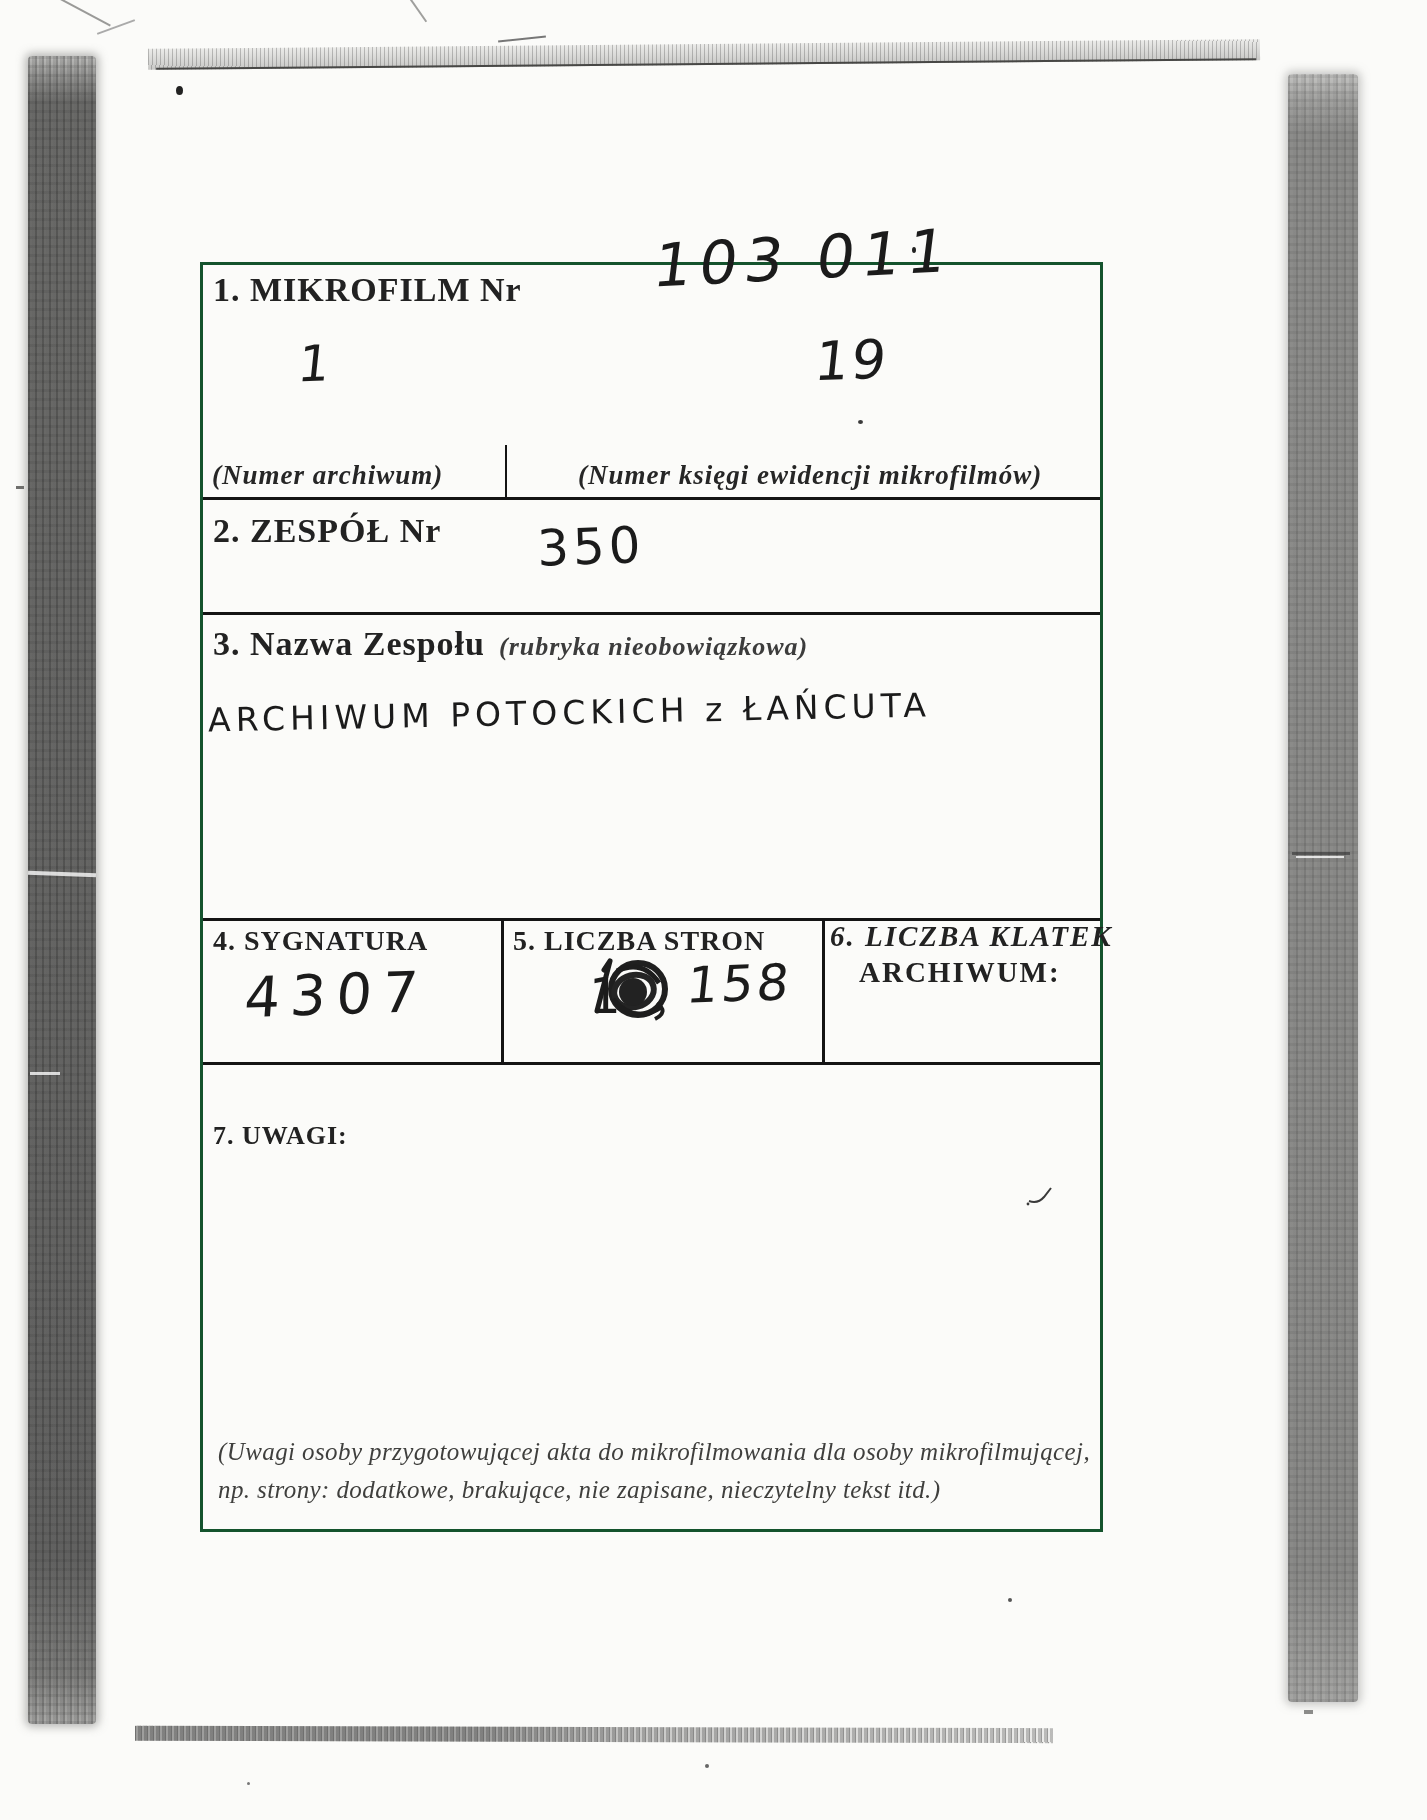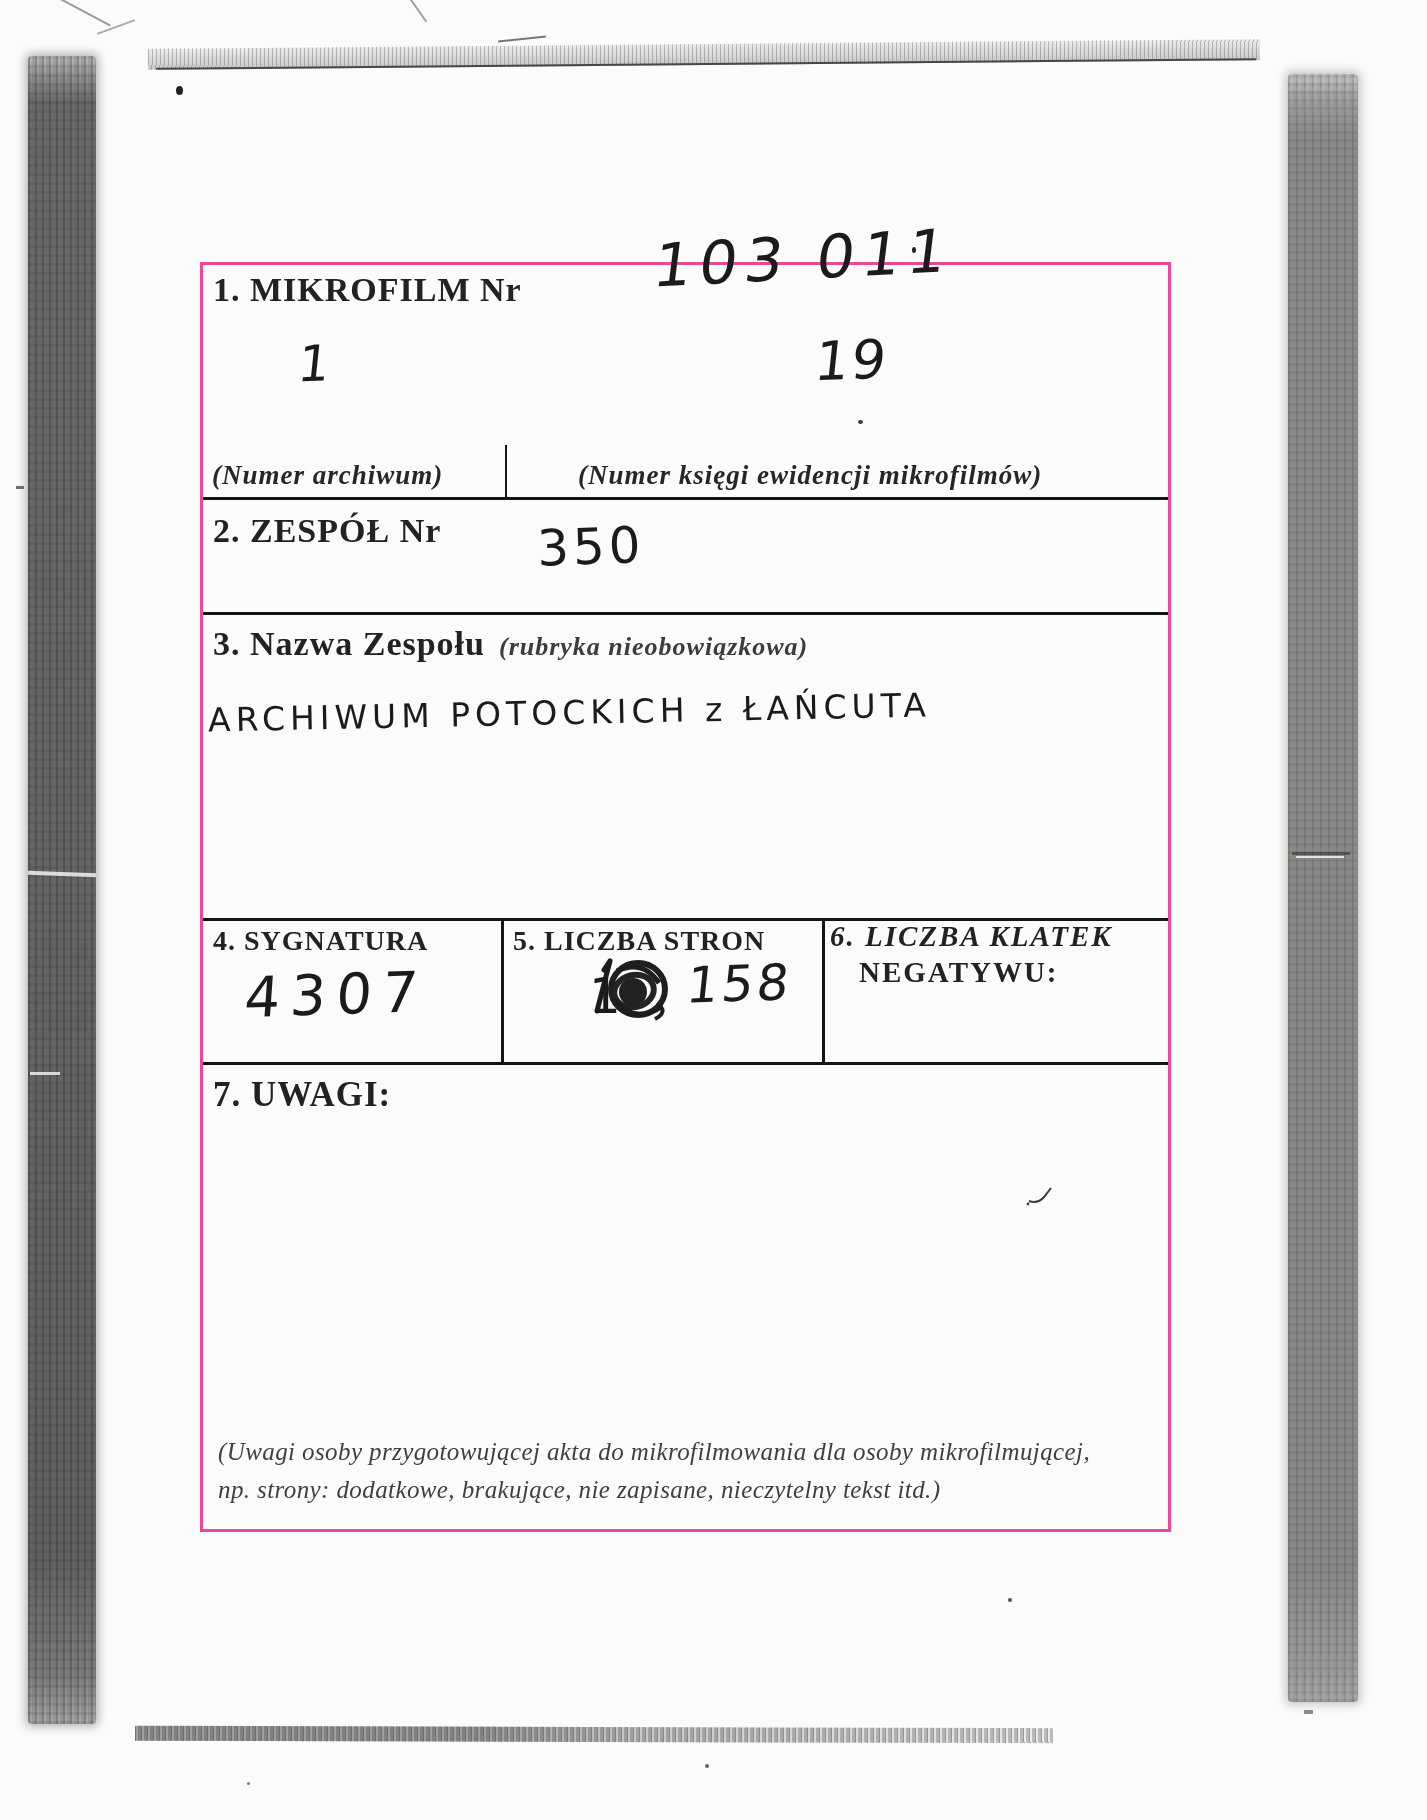--- a/index.html
+++ b/index.html
@@ -39,22 +39,22 @@
     position:absolute; left:135px; top:1727px; width:918px; height:15px;
     transform:rotate(.15deg);
     background:
       repeating-linear-gradient(88deg, rgba(55,55,55,.45) 0 1px, rgba(0,0,0,0) 1px 3px, rgba(40,40,40,.25) 3px 6px),
       linear-gradient(90deg, rgba(45,45,45,.45) 0 38%, rgba(85,85,85,.30) 55%, rgba(130,130,130,.12) 100%);
   }
   .speck{position:absolute; background:#222; border-radius:50%;}
   .scratch{position:absolute; background:#9a9a98; height:2px;}
   
   .form-box{
-    position:absolute; left:200px; top:262px; width:971px; height:1270px;
-    border:3px solid #ec4899; box-sizing:border-box;
+    position:absolute; left:200px; top:262px; width:903px; height:1270px;
+    border:3px solid #14532d; box-sizing:border-box;
   }
   .hline{position:absolute; left:0; right:0; height:3px; background:#141414;}
   .vline{position:absolute; width:3px; background:#141414;}
   .lbl{position:absolute; font-weight:bold; letter-spacing:1px; white-space:nowrap; color:#222;}
   .lbl-main{font-size:34px;}
   .lbl-cell{font-size:28px;}
   .lbl-cell6{font-size:29px; letter-spacing:2px;}
   .sublbl{position:absolute; font-weight:bold; font-style:italic; font-size:27px; letter-spacing:1px; white-space:nowrap; color:#262626;}
   .lbl-note{font-weight:bold; font-style:italic; font-size:26px; letter-spacing:1px; color:#3c3c3c; margin-left:14px;}
   .footnote{position:absolute; font-style:italic; font-size:25px; letter-spacing:.4px; color:#3f3f3d; white-space:nowrap;}
@@ -133,23 +133,23 @@
       <ellipse cx="53" cy="44" rx="20" ry="16" stroke="#242424" stroke-width="6" fill="none" transform="rotate(-14 53 44)"></ellipse>
       <circle cx="52" cy="45" r="14" fill="#222222"></circle>
       <path d="M32 52 q22 26 48 8" stroke="#1d1d1d" stroke-width="5" fill="none"></path>
       <path d="M36 24 q26 -12 42 12" stroke="#1d1d1d" stroke-width="5" fill="none"></path>
       <path d="M76 56 q12 9 -2 16" stroke="#1d1d1d" stroke-width="4" fill="none"></path>
       <text x="8" y="66" font-family="DejaVu Sans, sans-serif" font-size="50" fill="#1b1b1b">1</text>
     </svg>
     <span class="hw hw-pages" style="left:484px; top:690px;">158</span>
 
     <span class="lbl lbl-cell6" style="left:627px; top:655px;font-style:italic;">6. LICZBA  KLATEK</span>
-    <span class="lbl lbl-cell6" style="left:656px; top:691px;">NEGATYWU:</span>
+    <span class="lbl lbl-cell6" style="left:656px; top:691px;">ARCHIWUM:</span>
 
-    <span class="lbl" style="left:10px; top:810px; font-size:35px;">7. UWAGI:</span>
+    <span class="lbl" style="left:10px; top:856px; font-size:26px;">7. UWAGI:</span>
     <svg class="svgmark" style="left:822px; top:916px;" width="32" height="26" viewBox="0 0 32 26">
       <path d="M4 20 q9 3 15 -4 l7 -9" stroke="#3a3a3a" stroke-width="2" fill="none"></path>
       <circle cx="3" cy="23" r="1.4" fill="#3a3a3a"></circle>
     </svg>
     <span class="footnote" style="left:15px; top:1211px;">np. strony: dodatkowe, brakujące, nie zapisane, nieczytelny tekst itd.)</span>
     <span class="footnote" style="left:15px; top:1173px;">(Uwagi osoby przygotowującej akta do mikrofilmowania dla osoby mikrofilmującej,</span>
   </div>
 </div>
 
 </body></html>

